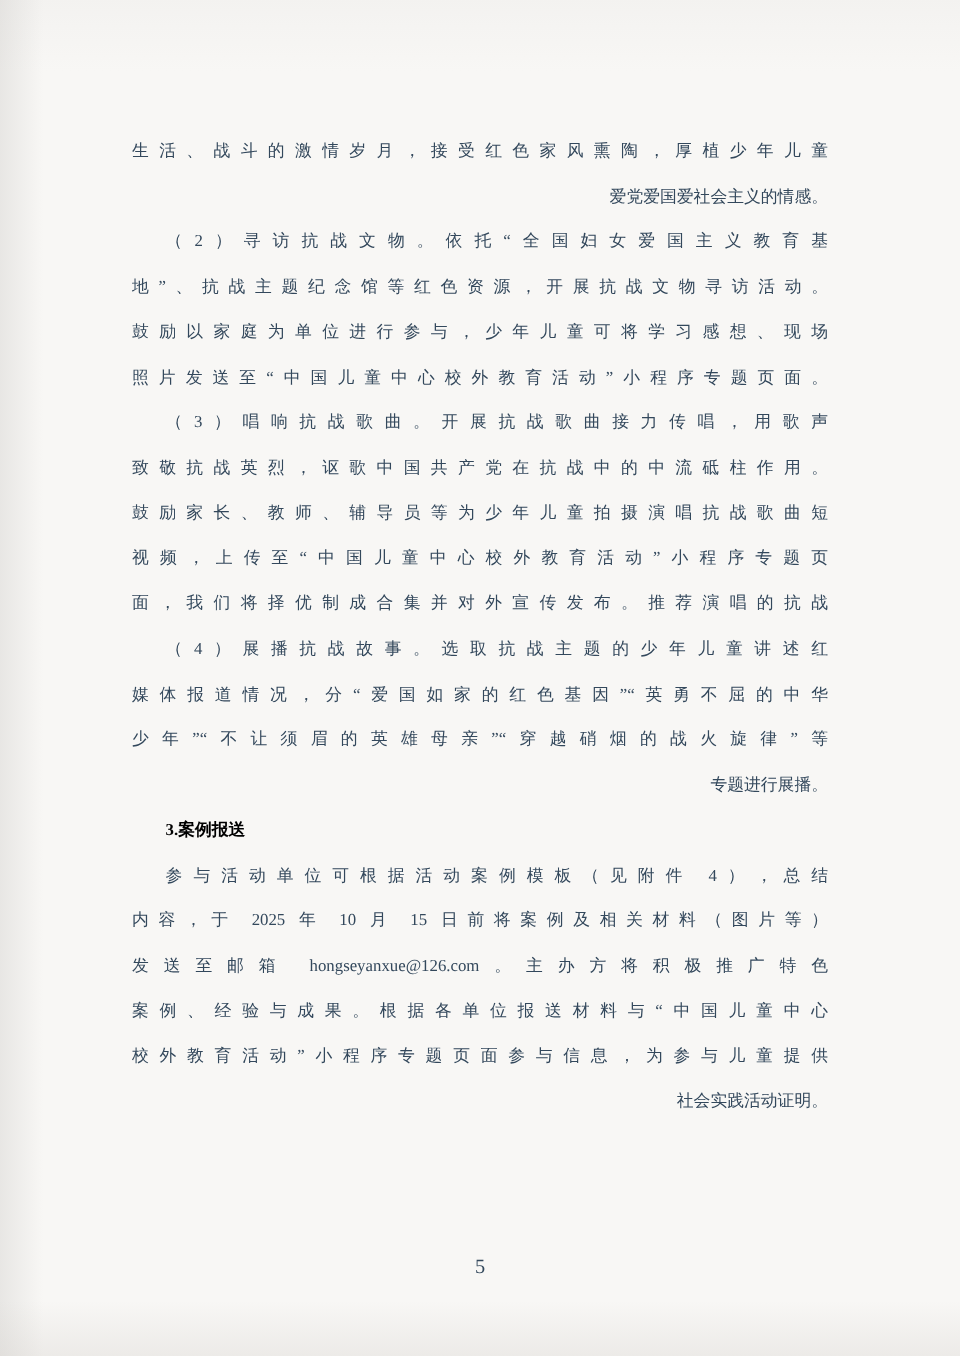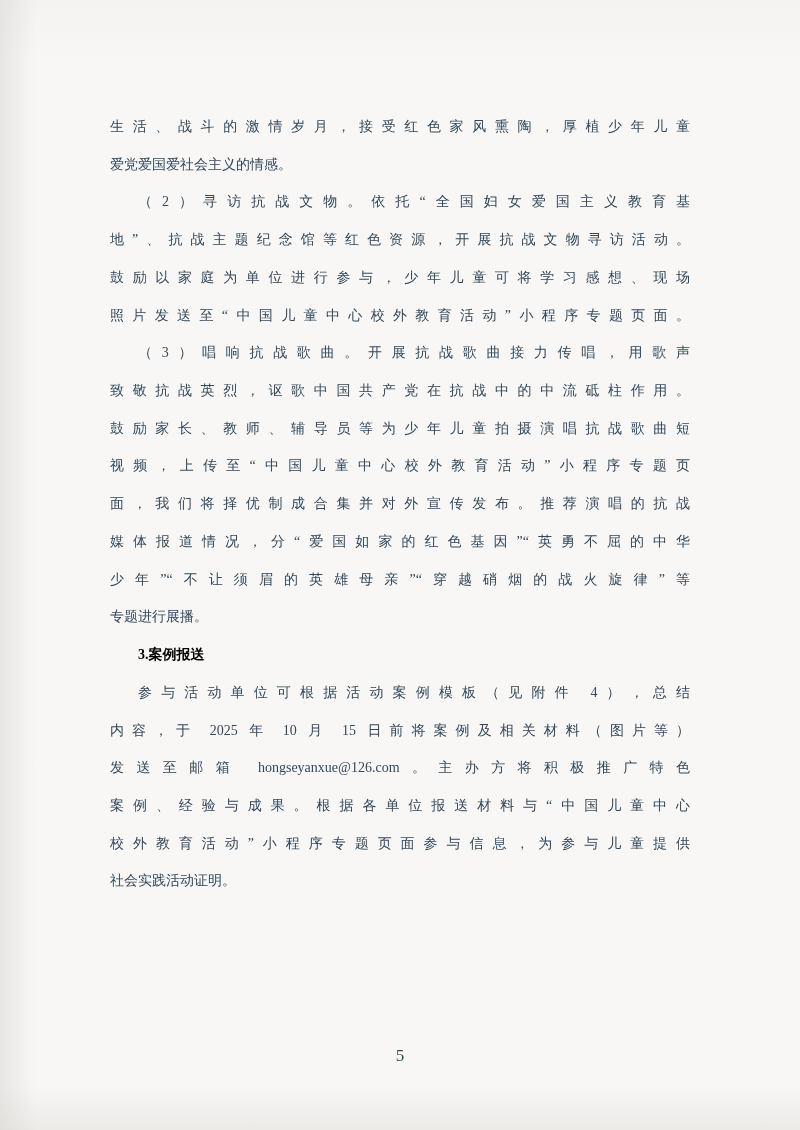--- a/index.html
+++ b/index.html
@@ -46,21 +46,21 @@
     text-align-last: justify;
     text-justify: inter-character;
   }
   .l-full-indent {
     text-align: justify;
     text-align-last: justify;
     text-justify: inter-character;
     text-indent: 2em;
   }
   .l-end {
-    text-align: left;
+    text-align: right;
   }
   .l-heading {
     text-align: left;
     text-indent: 2em;
     font-weight: 700;
     color: #000000;
   }
   .page-number {
     position: absolute;
     top: 1046px;
@@ -84,20 +84,21 @@
       <div class="line l-end">爱党爱国爱社会主义的情感。</div>
       <div class="line l-full-indent">（2）寻访抗战文物。依托“全国妇女爱国主义教育基</div>
       <div class="line l-full">地”、抗战主题纪念馆等红色资源，开展抗战文物寻访活动。</div>
       <div class="line l-full">鼓励以家庭为单位进行参与，少年儿童可将学习感想、现场</div>
       <div class="line l-full">照片发送至“中国儿童中心校外教育活动”小程序专题页面。</div>
       <div class="line l-full-indent">（3）唱响抗战歌曲。开展抗战歌曲接力传唱，用歌声</div>
       <div class="line l-full">致敬抗战英烈，讴歌中国共产党在抗战中的中流砥柱作用。</div>
       <div class="line l-full">鼓励家长、教师、辅导员等为少年儿童拍摄演唱抗战歌曲短</div>
       <div class="line l-full">视频，上传至“中国儿童中心校外教育活动”小程序专题页</div>
       <div class="line l-full">面，我们将择优制成合集并对外宣传发布。推荐演唱的抗战</div>
+      <div class="line l-full-indent">（4）展播抗战故事。选取抗战主题的少年儿童讲述红</div>
       <div class="line l-full">媒体报道情况，分“爱国如家的红色基因”“英勇不屈的中华</div>
       <div class="line l-full">少年”“不让须眉的英雄母亲”“穿越硝烟的战火旋律”等</div>
       <div class="line l-end">专题进行展播。</div>
       <div class="line l-heading">3.案例报送</div>
       <div class="line l-full-indent">参与活动单位可根据活动案例模板（见附件 4），总结</div>
       <div class="line l-full">内容，于 2025 年 10 月 15 日前将案例及相关材料（图片等）</div>
       <div class="line l-full">发送至邮箱 hongseyanxue@126.com。主办方将积极推广特色</div>
       <div class="line l-full">案例、经验与成果。根据各单位报送材料与“中国儿童中心</div>
       <div class="line l-full">校外教育活动”小程序专题页面参与信息，为参与儿童提供</div>
       <div class="line l-end">社会实践活动证明。</div>

